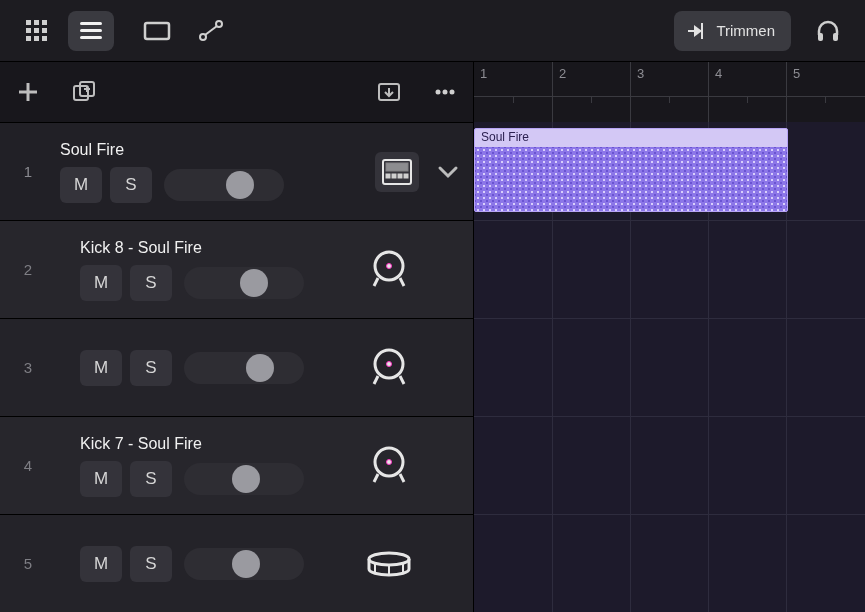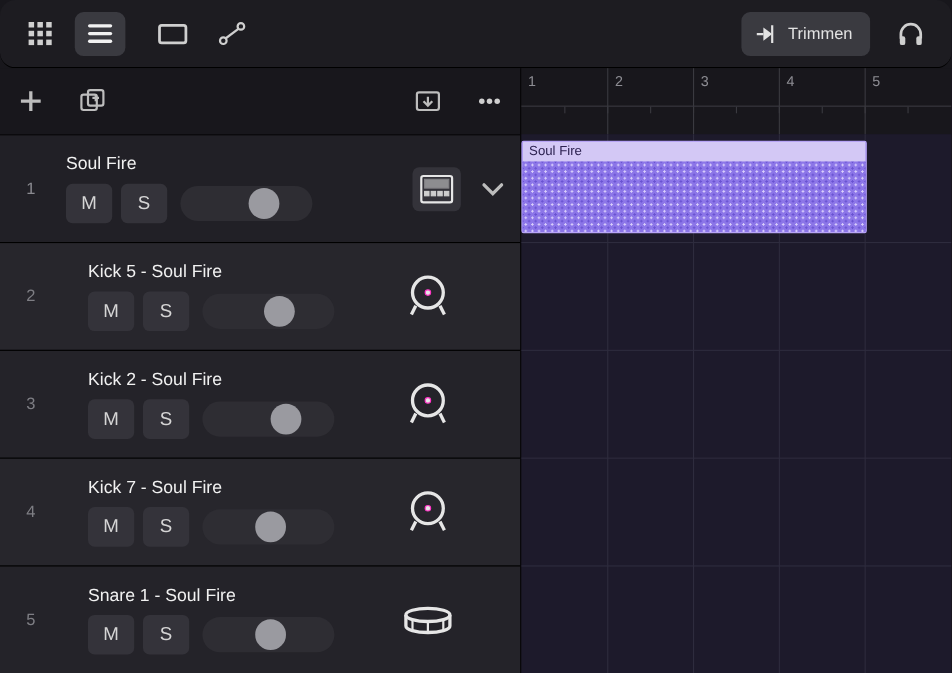--- a/index.html
+++ b/index.html
@@ -13,21 +13,20 @@
   }
   
   .toolbar {
     height: 62px;
     display: flex;
     align-items: center;
     padding: 0 14px;
     gap: 10px;
     background: #1d1c21;
     border-bottom: 1px solid #000;
-    border-radius: 14px;
   }
   .tb-btn {
     height: 40px;
     min-width: 46px;
     border-radius: 8px;
     display: flex;
     align-items: center;
     justify-content: center;
     color: #cfcfcf;
     background: transparent;
@@ -395,41 +394,40 @@
       <div class="row-extra">
         <svg width="26" height="26">
             <use href="#ic-chevdown"></use>
           </svg>
       </div>
     </div>
 
     <div class="track-row sub">
       <div class="row-num">2</div>
       <div class="row-body">
-        <div class="row-title">Kick 5 - Soul Fire</div>
+        <div class="row-title">Kick 8 - Soul Fire</div>
         <div class="row-ctrls">
           <div class="ms-btn">M</div>
           <div class="ms-btn">S</div>
           <div class="vol">
               <div class="knob" style="left:56px"></div>
             </div>
         </div>
       </div>
       <div class="row-icon">
         <svg width="40" height="40" stroke="#ff35c6" fill="#ff35c6">
             <use href="#ic-kick"></use>
           </svg>
       </div>
       <div class="row-extra"></div>
     </div>
 
     <div class="track-row sub">
       <div class="row-num">3</div>
       <div class="row-body">
-        <div class="row-title">Kick 2 - Soul Fire</div>
         <div class="row-ctrls">
           <div class="ms-btn">M</div>
           <div class="ms-btn">S</div>
           <div class="vol">
               <div class="knob" style="left:62px"></div>
             </div>
         </div>
       </div>
       <div class="row-icon">
         <svg width="40" height="40" stroke="#ff35c6" fill="#ff35c6">
@@ -455,21 +453,20 @@
         <svg width="40" height="40" stroke="#ff35c6" fill="#ff35c6">
             <use href="#ic-kick"></use>
           </svg>
       </div>
       <div class="row-extra"></div>
     </div>
 
     <div class="track-row sub">
       <div class="row-num">5</div>
       <div class="row-body">
-        <div class="row-title">Snare 1 - Soul Fire</div>
         <div class="row-ctrls">
           <div class="ms-btn">M</div>
           <div class="ms-btn">S</div>
           <div class="vol">
               <div class="knob" style="left:48px"></div>
             </div>
         </div>
       </div>
       <div class="row-icon">
         <svg width="44" height="30" stroke="#ffa31a" fill="none">

